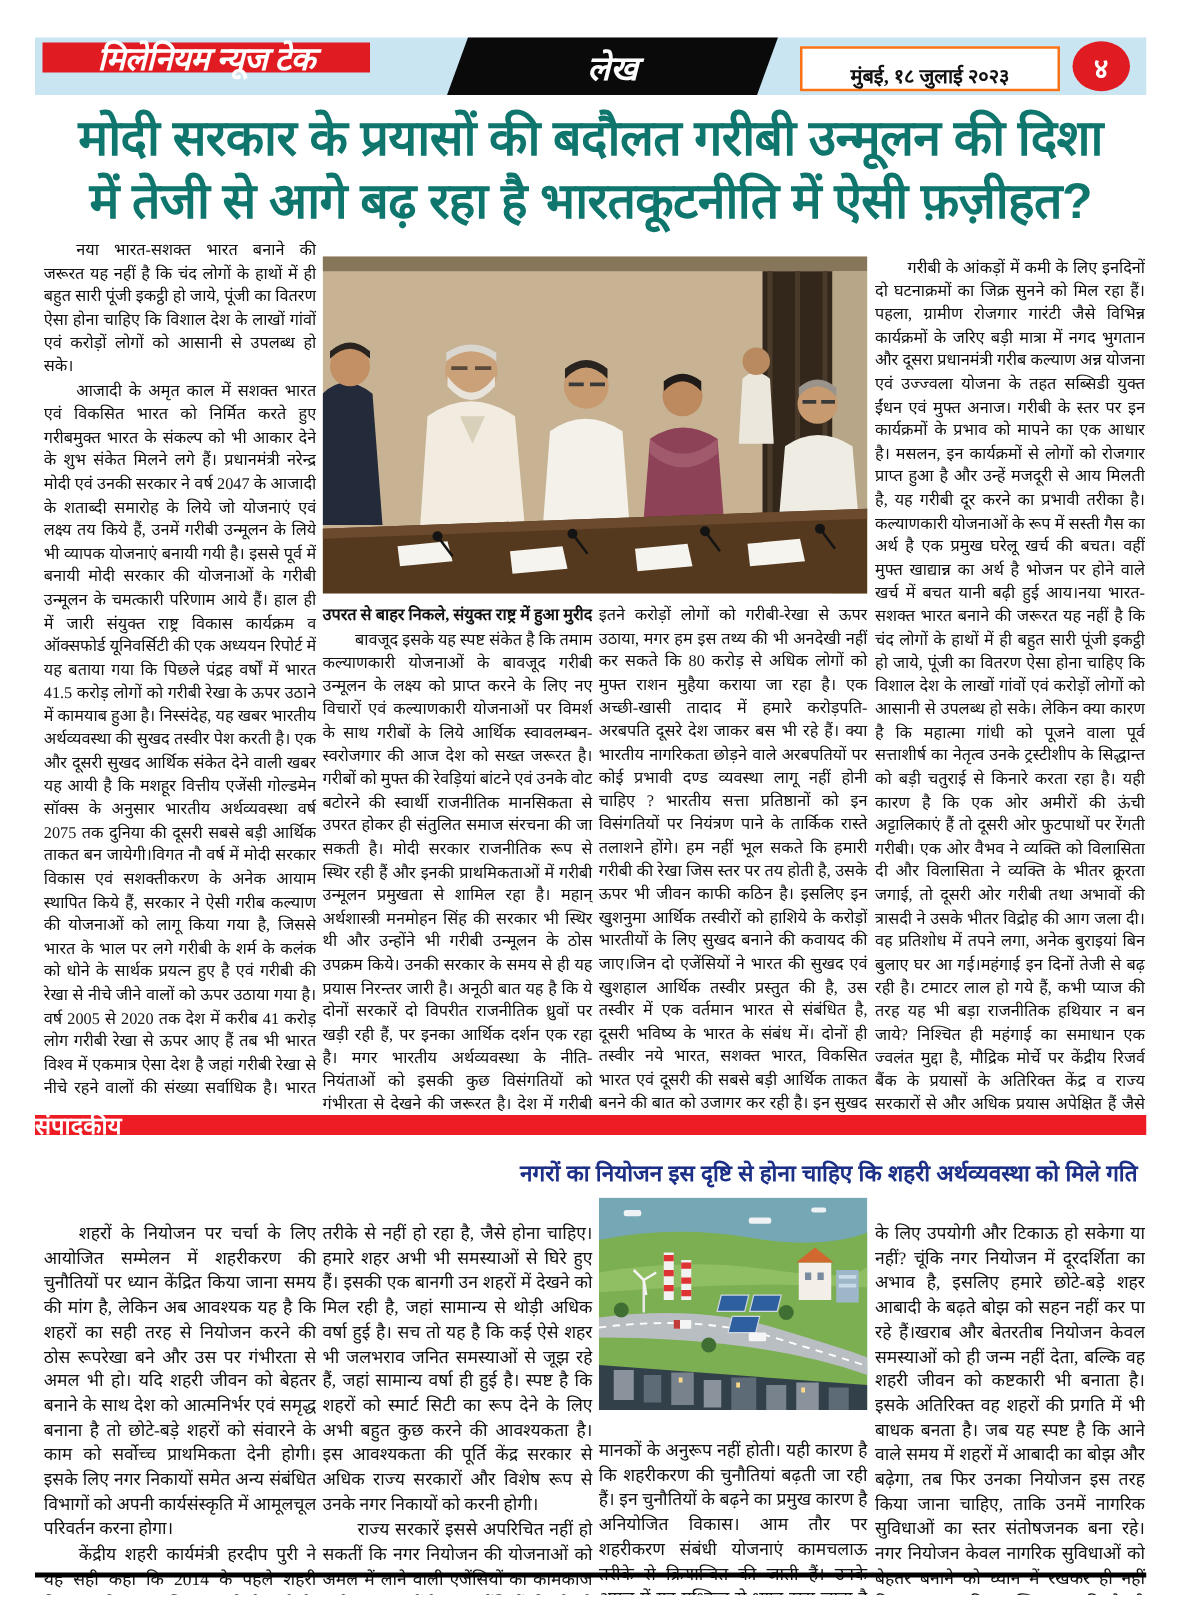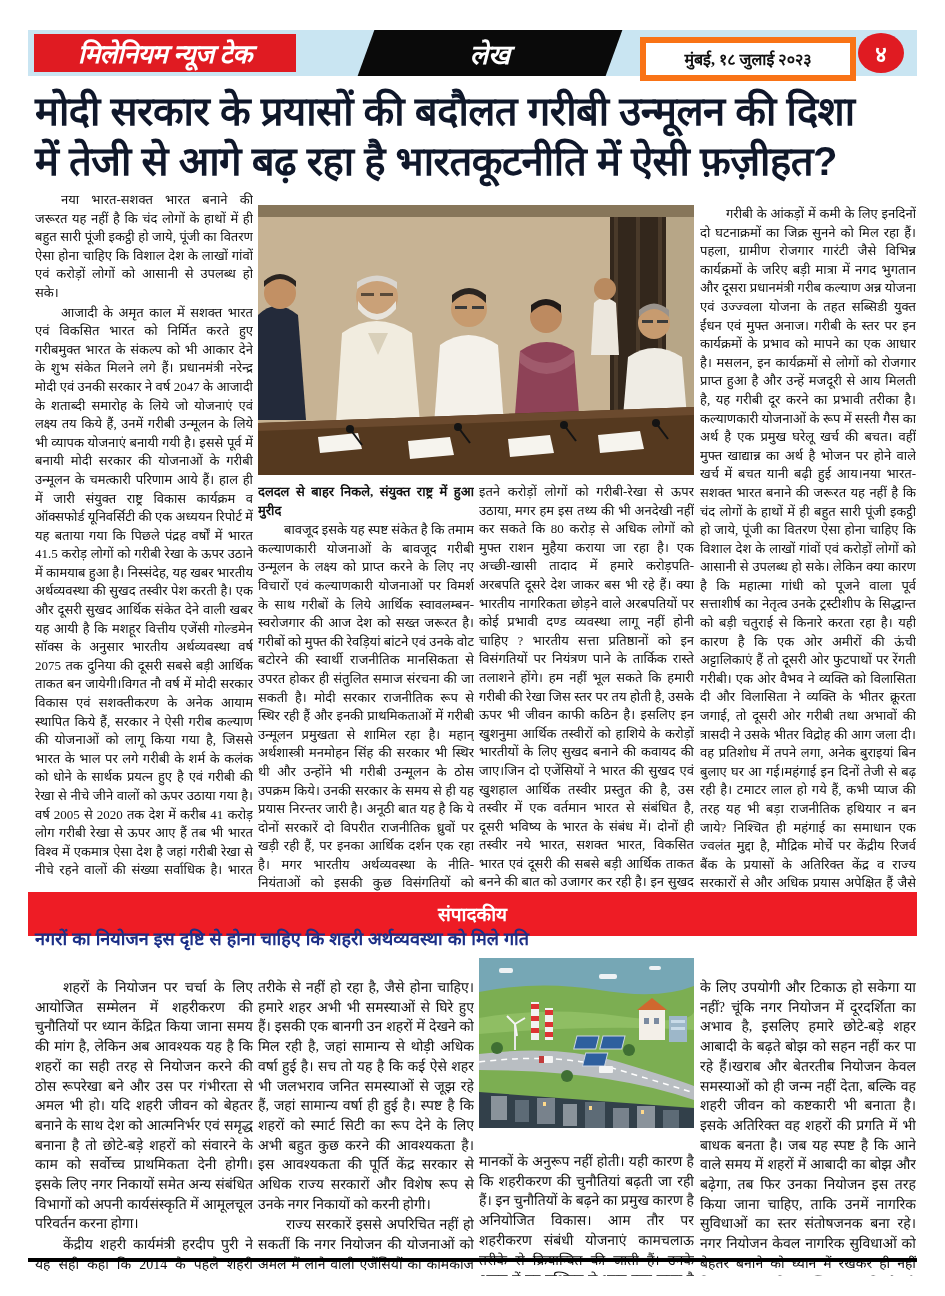--- a/index.html
+++ b/index.html
@@ -1,51 +1,51 @@
 <!DOCTYPE html>
 <html><head>
 <meta charset="utf-8">
 <style>
   html,body{margin:0;padding:0;background:#ffffff;}
   #page{position:relative;width:945px;height:1296px;background:#ffffff;overflow:hidden;
         font-family:"Liberation Serif","DejaVu Serif",serif;color:#111;}
   
   .strip{position:absolute;left:28px;top:30px;width:889px;height:46px;background:#c9e5f2;}
-  .brand-box{position:absolute;left:6px;top:4px;width:262px;height:38px;background:#e01b22;
+  .brand-box{position:absolute;left:6px;top:4px;width:262px;height:24px;background:#e01b22;
              display:flex;align-items:center;justify-content:center;}
   .brand-box span{color:#fff;font-weight:bold;font-style:italic;font-size:26px;letter-spacing:-0.5px;}
   .section-flag{position:absolute;left:338px;top:0;width:248px;height:46px;background:#0a0a0a;
                 transform:skewX(-20deg);display:flex;align-items:center;justify-content:center;}
   .section-flag span{transform:skewX(20deg);color:#fff;font-weight:bold;font-style:italic;font-size:27px;}
   .dateline-box{position:absolute;left:612px;top:7px;width:204px;height:32px;background:#fff;
-                border:6px solid #f97316;display:flex;align-items:center;justify-content:center;}
+                border:2px solid #f97316;display:flex;align-items:flex-end;justify-content:center;}
   .dateline-box span{font-weight:bold;font-size:16px;}
   .page-badge{position:absolute;left:830px;top:3px;width:46px;height:40px;background:#e01b22;
               border-radius:50%;display:flex;align-items:center;justify-content:center;}
   .page-badge span{color:#fff;font-weight:bold;font-size:22px;}
   
-  .headline{position:absolute;left:35px;top:86px;width:875px;text-align:left;
-            font-weight:800;font-size:40px;line-height:50px;letter-spacing:-0.5px;color:#0f172a;
+  .headline{position:absolute;left:35px;top:86px;width:875px;text-align:center;
+            font-weight:800;font-size:40px;line-height:50px;letter-spacing:-0.5px;color:#0f766e;
             font-family:"Liberation Sans","DejaVu Sans",sans-serif;}
   
   .col{position:absolute;text-align:justify;overflow:hidden;font-size:13px;line-height:18.6px;}
   .col p{margin:0 0 1px 0;text-indent:26px;}
   .col p.noindent{text-indent:0;}
   .col p.lead{font-weight:bold;text-indent:0;}
   #a-col1{left:35px;top:191px;width:218px;height:688px;}
   #a-col2{left:258px;top:483px;width:216px;height:410px;}
   #a-col3{left:479px;top:483px;width:215px;height:410px;}
   #a-col4{left:700px;top:205px;width:216px;height:688px;}
   .photo{position:absolute;left:258px;top:205px;width:436px;height:270px;overflow:hidden;}
   
-  .ed-banner{position:absolute;left:28px;top:892px;width:889px;height:44px;background:#ee1c25;
-             display:flex;align-items:center;justify-content:center;}
+  .ed-banner{position:absolute;left:28px;top:892px;width:889px;height:16px;background:#ee1c25;
+             display:flex;align-items:center;justify-content:flex-start;}
   .ed-banner span{color:#fff;font-weight:bold;font-size:19px;
                   font-family:"Liberation Sans","DejaVu Sans",sans-serif;}
-  .ed-headline{position:absolute;left:35px;top:922px;width:875px;text-align:left;
+  .ed-headline{position:absolute;left:35px;top:922px;width:875px;text-align:right;
                color:#1c2f87;font-weight:bold;font-size:18px;line-height:34px;
                font-family:"Liberation Sans","DejaVu Sans",sans-serif;}
   .ed-col{position:absolute;text-align:justify;overflow:hidden;font-size:14px;line-height:19.7px;margin-top:20px;}
   .ed-col p{margin:0 0 1px 0;text-indent:28px;}
   .ed-col p.noindent{text-indent:0;font-family:Liberation Serif, serif;}
   #e-col1{left:35px;top:958px;width:218px;height:298px;}
   #e-col2{left:258px;top:958px;width:216px;height:298px;}
   #e-col3{left:479px;top:1132px;width:215px;height:124px;}
   #e-col4{left:700px;top:958px;width:216px;height:298px;}
   .ed-image{position:absolute;left:479px;top:958px;width:215px;height:170px;overflow:hidden;}
@@ -136,21 +136,21 @@
         <line x1="398" y1="218" x2="410" y2="234" stroke="#141414" stroke-width="2"></line>
     </svg>
   </div>
 
   <div class="col" id="a-col1">
     <p>नया भारत-सशक्त भारत बनाने की जरूरत यह नहीं है कि चंद लोगों के हाथों में ही बहुत सारी पूंजी इकट्ठी हो जाये, पूंजी का वितरण ऐसा होना चाहिए कि विशाल देश के लाखों गांवों एवं करोड़ों लोगों को आसानी से उपलब्ध हो सके।</p>
     <p>आजादी के अमृत काल में सशक्त भारत एवं विकसित भारत को निर्मित करते हुए गरीबमुक्त भारत के संकल्प को भी आकार देने के शुभ संकेत मिलने लगे हैं। प्रधानमंत्री नरेन्द्र मोदी एवं उनकी सरकार ने वर्ष 2047 के आजादी के शताब्दी समारोह के लिये जो योजनाएं एवं लक्ष्य तय किये हैं, उनमें गरीबी उन्मूलन के लिये भी व्यापक योजनाएं बनायी गयी है। इससे पूर्व में बनायी मोदी सरकार की योजनाओं के गरीबी उन्मूलन के चमत्कारी परिणाम आये हैं। हाल ही में जारी संयुक्त राष्ट्र विकास कार्यक्रम व ऑक्सफोर्ड यूनिवर्सिटी की एक अध्ययन रिपोर्ट में यह बताया गया कि पिछले पंद्रह वर्षों में भारत 41.5 करोड़ लोगों को गरीबी रेखा के ऊपर उठाने में कामयाब हुआ है। निस्संदेह, यह खबर भारतीय अर्थव्यवस्था की सुखद तस्वीर पेश करती है। एक और दूसरी सुखद आर्थिक संकेत देने वाली खबर यह आयी है कि मशहूर वित्तीय एजेंसी गोल्डमेन सॉक्स के अनुसार भारतीय अर्थव्यवस्था वर्ष 2075 तक दुनिया की दूसरी सबसे बड़ी आर्थिक ताकत बन जायेगी।विगत नौ वर्ष में मोदी सरकार विकास एवं सशक्तीकरण के अनेक आयाम स्थापित किये हैं, सरकार ने ऐसी गरीब कल्याण की योजनाओं को लागू किया गया है, जिससे भारत के भाल पर लगे गरीबी के शर्म के कलंक को धोने के सार्थक प्रयत्न हुए है एवं गरीबी की रेखा से नीचे जीने वालों को ऊपर उठाया गया है। वर्ष 2005 से 2020 तक देश में करीब 41 करोड़ लोग गरीबी रेखा से ऊपर आए हैं तब भी भारत विश्व में एकमात्र ऐसा देश है जहां गरीबी रेखा से नीचे रहने वालों की संख्या सर्वाधिक है। भारत और इसकी अर्थव्यवस्था की सफलताओं व संभावनाओं की बुनियाद में राजनीतिक स्थिरता, मोदी सरकार की दूरगामी एवं गरीबी उन्मूलन की योजनाओं की बड़ी भूमिका है। यूएनडीपी की वैश्विक बहुआयामी गरीबी सूचकांक (एमपीआई) के आंकड़े भी इसी तथ्य की पुष्टि करते हैं। साल 2005-06 में देश में करीब 64.5 करोड़ लोग बहुआयामी गरीबी-रेखा के नीचे जी रहे थे। वर्तमान में अब यह संख्या काफी कम होकर वैश्विक बहुआयामी गरीबी सूचकांक के अनुसार भारत में कुल 23 करोड़ गरीब हैं।</p>
 
   </div>
   <div class="col" id="a-col2">
-    <p class="lead">दलदल से बाहर निकले, संयुक्त राष्ट्र में हुआ मुरीद</p>
+    <p class="lead">उपरत से बाहर निकले, संयुक्त राष्ट्र में हुआ मुरीद</p>
     <p>बावजूद इसके यह स्पष्ट संकेत है कि तमाम कल्याणकारी योजनाओं के बावजूद गरीबी उन्मूलन के लक्ष्य को प्राप्त करने के लिए नए विचारों एवं कल्याणकारी योजनाओं पर विमर्श के साथ गरीबों के लिये आर्थिक स्वावलम्बन-स्वरोजगार की आज देश को सख्त जरूरत है। गरीबों को मुफ्त की रेवड़ियां बांटने एवं उनके वोट बटोरने की स्वार्थी राजनीतिक मानसिकता से उपरत होकर ही संतुलित समाज संरचना की जा सकती है। मोदी सरकार राजनीतिक रूप से स्थिर रही हैं और इनकी प्राथमिकताओं में गरीबी उन्मूलन प्रमुखता से शामिल रहा है। महान् अर्थशास्त्री मनमोहन सिंह की सरकार भी स्थिर थी और उन्होंने भी गरीबी उन्मूलन के ठोस उपक्रम किये। उनकी सरकार के समय से ही यह प्रयास निरन्तर जारी है। अनूठी बात यह है कि ये दोनों सरकारें दो विपरीत राजनीतिक ध्रुवों पर खड़ी रही हैं, पर इनका आर्थिक दर्शन एक रहा है। मगर भारतीय अर्थव्यवस्था के नीति-नियंताओं को इसकी कुछ विसंगतियों को गंभीरता से देखने की जरूरत है। देश में गरीबी का अंत जितना जरूरी है, आर्थिक विषमताओं से निपटना उससे कम अहम नहीं है।ऑक्सफेम की हालिया रिपोर्ट ने खुलासा किया था कि देश की 60 फीसदी संपत्ति सिर्फ पांच प्रतिशत भारतीयों के पास है, जबकि निचले 50 प्रतिशत लोगों के पास राष्ट्रीय संपत्ति का सिर्फ तीन फीसदी हिस्सा है। हमें इस बात की खुशी है और होनी चाहिए कि हमने डेढ़ दशकों में</p>
   </div>
   <div class="col" id="a-col3">
     <p class="noindent">इतने करोड़ों लोगों को गरीबी-रेखा से ऊपर उठाया, मगर हम इस तथ्य की भी अनदेखी नहीं कर सकते कि 80 करोड़ से अधिक लोगों को मुफ्त राशन मुहैया कराया जा रहा है। एक अच्छी-खासी तादाद में हमारे करोड़पति-अरबपति दूसरे देश जाकर बस भी रहे हैं। क्या भारतीय नागरिकता छोड़ने वाले अरबपतियों पर कोई प्रभावी दण्ड व्यवस्था लागू नहीं होनी चाहिए ? भारतीय सत्ता प्रतिष्ठानों को इन विसंगतियों पर नियंत्रण पाने के तार्किक रास्ते तलाशने होंगे। हम नहीं भूल सकते कि हमारी गरीबी की रेखा जिस स्तर पर तय होती है, उसके ऊपर भी जीवन काफी कठिन है। इसलिए इन खुशनुमा आर्थिक तस्वीरों को हाशिये के करोड़ों भारतीयों के लिए सुखद बनाने की कवायद की जाए।जिन दो एजेंसियों ने भारत की सुखद एवं खुशहाल आर्थिक तस्वीर प्रस्तुत की है, उस तस्वीर में एक वर्तमान भारत से संबंधित है, दूसरी भविष्य के भारत के संबंध में। दोनों ही तस्वीर नये भारत, सशक्त भारत, विकसित भारत एवं दूसरी की सबसे बड़ी आर्थिक ताकत बनने की बात को उजागर कर रही है। इन सुखद क्षणों में अधिक सावधानी एवं सर्तकता अपेक्षित है। यह अधिक चुनौतीपूर्ण दौर है, क्योंकि भारत अमीर-गरीब के बीच बढ़ रहा फासला एक चिन्ता का कारण है, जिस बड़ा राजनीतिक मुद्दा होना चाहिए, लेकिन दुर्भाग्य से यह मुद्दा कभी भी राजनीतिक मुद्दा नहीं बना। शायद राजनीतिक दलों की दुकानें इन्हीं अमीरों के बल पर चलती है और गरीबी कायम रहना उनको सत्ता दिलाने का सबसे बड़ा</p>
   </div>
   <div class="col" id="a-col4">
     <p>गरीबी के आंकड़ों में कमी के लिए इनदिनों दो घटनाक्रमों का जिक्र सुनने को मिल रहा हैं। पहला, ग्रामीण रोजगार गारंटी जैसे विभिन्न कार्यक्रमों के जरिए बड़ी मात्रा में नगद भुगतान और दूसरा प्रधानमंत्री गरीब कल्याण अन्न योजना एवं उज्ज्वला योजना के तहत सब्सिडी युक्त ईंधन एवं मुफ्त अनाज। गरीबी के स्तर पर इन कार्यक्रमों के प्रभाव को मापने का एक आधार है। मसलन, इन कार्यक्रमों से लोगों को रोजगार प्राप्त हुआ है और उन्हें मजदूरी से आय मिलती है, यह गरीबी दूर करने का प्रभावी तरीका है। कल्याणकारी योजनाओं के रूप में सस्ती गैस का अर्थ है एक प्रमुख घरेलू खर्च की बचत। वहीं मुफ्त खाद्यान्न का अर्थ है भोजन पर होने वाले खर्च में बचत यानी बढ़ी हुई आय।नया भारत-सशक्त भारत बनाने की जरूरत यह नहीं है कि चंद लोगों के हाथों में ही बहुत सारी पूंजी इकट्ठी हो जाये, पूंजी का वितरण ऐसा होना चाहिए कि विशाल देश के लाखों गांवों एवं करोड़ों लोगों को आसानी से उपलब्ध हो सके। लेकिन क्या कारण है कि महात्मा गांधी को पूजने वाला पूर्व सत्ताशीर्ष का नेतृत्व उनके ट्रस्टीशीप के सिद्धान्त को बड़ी चतुराई से किनारे करता रहा है। यही कारण है कि एक ओर अमीरों की ऊंची अट्टालिकाएं हैं तो दूसरी ओर फुटपाथों पर रेंगती गरीबी। एक ओर वैभव ने व्यक्ति को विलासिता दी और विलासिता ने व्यक्ति के भीतर क्रूरता जगाई, तो दूसरी ओर गरीबी तथा अभावों की त्रासदी ने उसके भीतर विद्रोह की आग जला दी। वह प्रतिशोध में तपने लगा, अनेक बुराइयां बिन बुलाए घर आ गई।महंगाई इन दिनों तेजी से बढ़ रही है। टमाटर लाल हो गये हैं, कभी प्याज की तरह यह भी बड़ा राजनीतिक हथियार न बन जाये? निश्चित ही महंगाई का समाधान एक ज्वलंत मुद्दा है, मौद्रिक मोर्चे पर केंद्रीय रिजर्व बैंक के प्रयासों के अतिरिक्त केंद्र व राज्य सरकारों से और अधिक प्रयास अपेक्षित हैं जैसे उत्पादन शुल्क, वैट आदि करों में कटौती, आवश्यक वस्तुओं की पर्याप्त आपूर्ति, कालाबाजारी पर रोक, आयात में सीमा शुल्क कटौती द्वारा सरलीकरण, बड़े औद्योगिक एवं व्यापारिक घराने की बजाय निचले स्तर पर व्यापार एवं उद्यम को प्रोत्साहन इत्यादि। इससे गरीब की जमा-पूंजी व आय सुरक्षित होगी और उसके गरीबी रेखा से बाहर आने का रास्ता तैयार होगा। जापान एवं चीन जैसे देशों की तरह भारत के हर नागरिक को उत्पाद एवं उद्यम से जोड़ना होगा।</p>
   </div>
 
   <div class="ed-banner">

